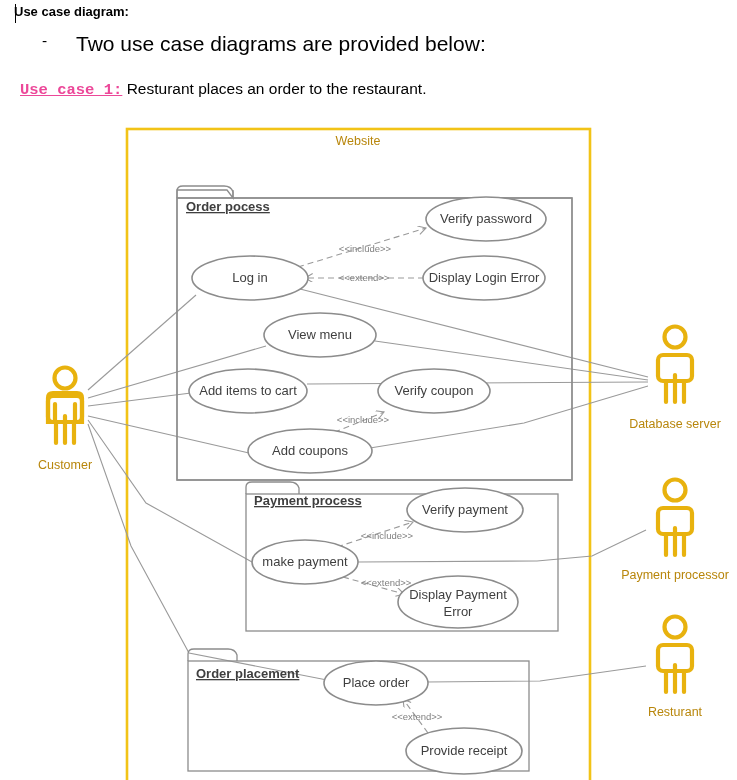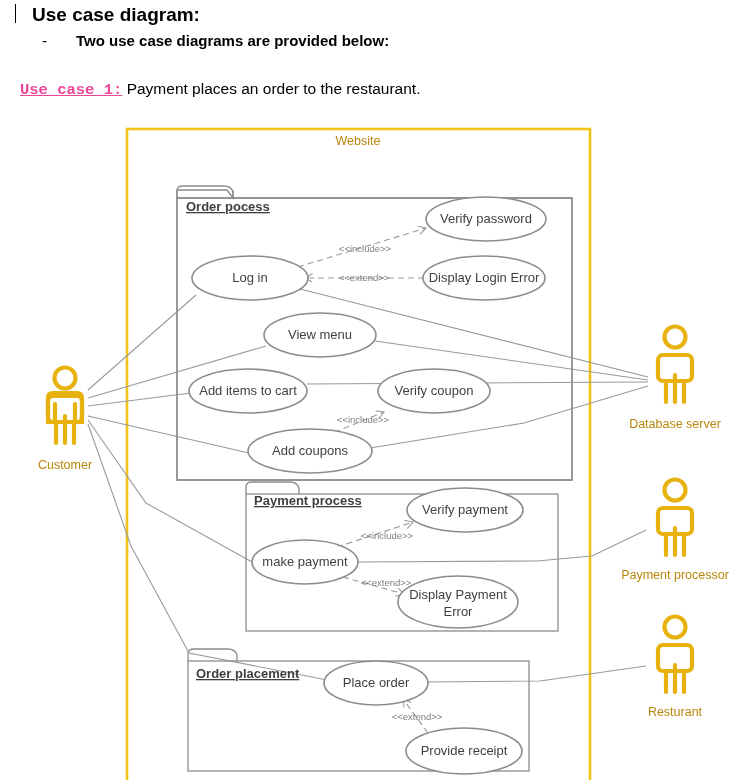--- a/index.html
+++ b/index.html
@@ -18,23 +18,23 @@
   }
   #page {
     position: relative;
     width: 737px;
     height: 780px;
   }
 
   
   .doc-title {
     position: absolute;
-    left: 32px;
+    left: 14px;
     top: 4px;
-    font-size: 19px;
+    font-size: 13px;
     font-weight: bold;
     letter-spacing: 0px;
     white-space: nowrap;
   }
   .caret {
     position: absolute;
     left: 15px;
     top: 4px;
     width: 1px;
     height: 19px;
@@ -43,23 +43,22 @@
   .bullet-dash {
     position: absolute;
     left: 42px;
     top: 32px;
     font-size: 15.5px;
   }
   .bullet-text {
     position: absolute;
     left: 76px;
     top: 32px;
-    font-size: 15px;
+    font-size: 21px;
     white-space: nowrap;
-    font-weight: bold;
   }
   .usecase-line {
     position: absolute;
     left: 20px;
     top: 80px;
     font-size: 15.5px;
     white-space: nowrap;
   }
   .usecase-label {
     color: #ec4899;
@@ -124,21 +123,21 @@
 
   <div class="caret"></div>
 
   <div class="doc-title">Use case diagram:</div>
 
   <div class="bullet-dash">-</div>
 
   <div class="bullet-text">Two use case diagrams are provided below:</div>
 
   <div class="usecase-line">
-    <span class="usecase-label">Use case 1:</span><span class="usecase-desc"> Payment places an order to the restaurant.</span>
+    <span class="usecase-label">Use case 1:</span><span class="usecase-desc"> Resturant places an order to the restaurant.</span>
   </div>
 
   <div id="diagram">
     <svg width="737" height="780" viewBox="0 0 737 780" xmlns="http://www.w3.org/2000/svg">
 
       <defs>
         <marker id="openArrow" markerWidth="10" markerHeight="10" refX="8" refY="4" orient="auto" markerUnits="strokeWidth">
           <path d="M1,0 L8,4 L1,8" fill="none" stroke="#9a9a9a" stroke-width="1"></path>
         </marker>
       </defs>

